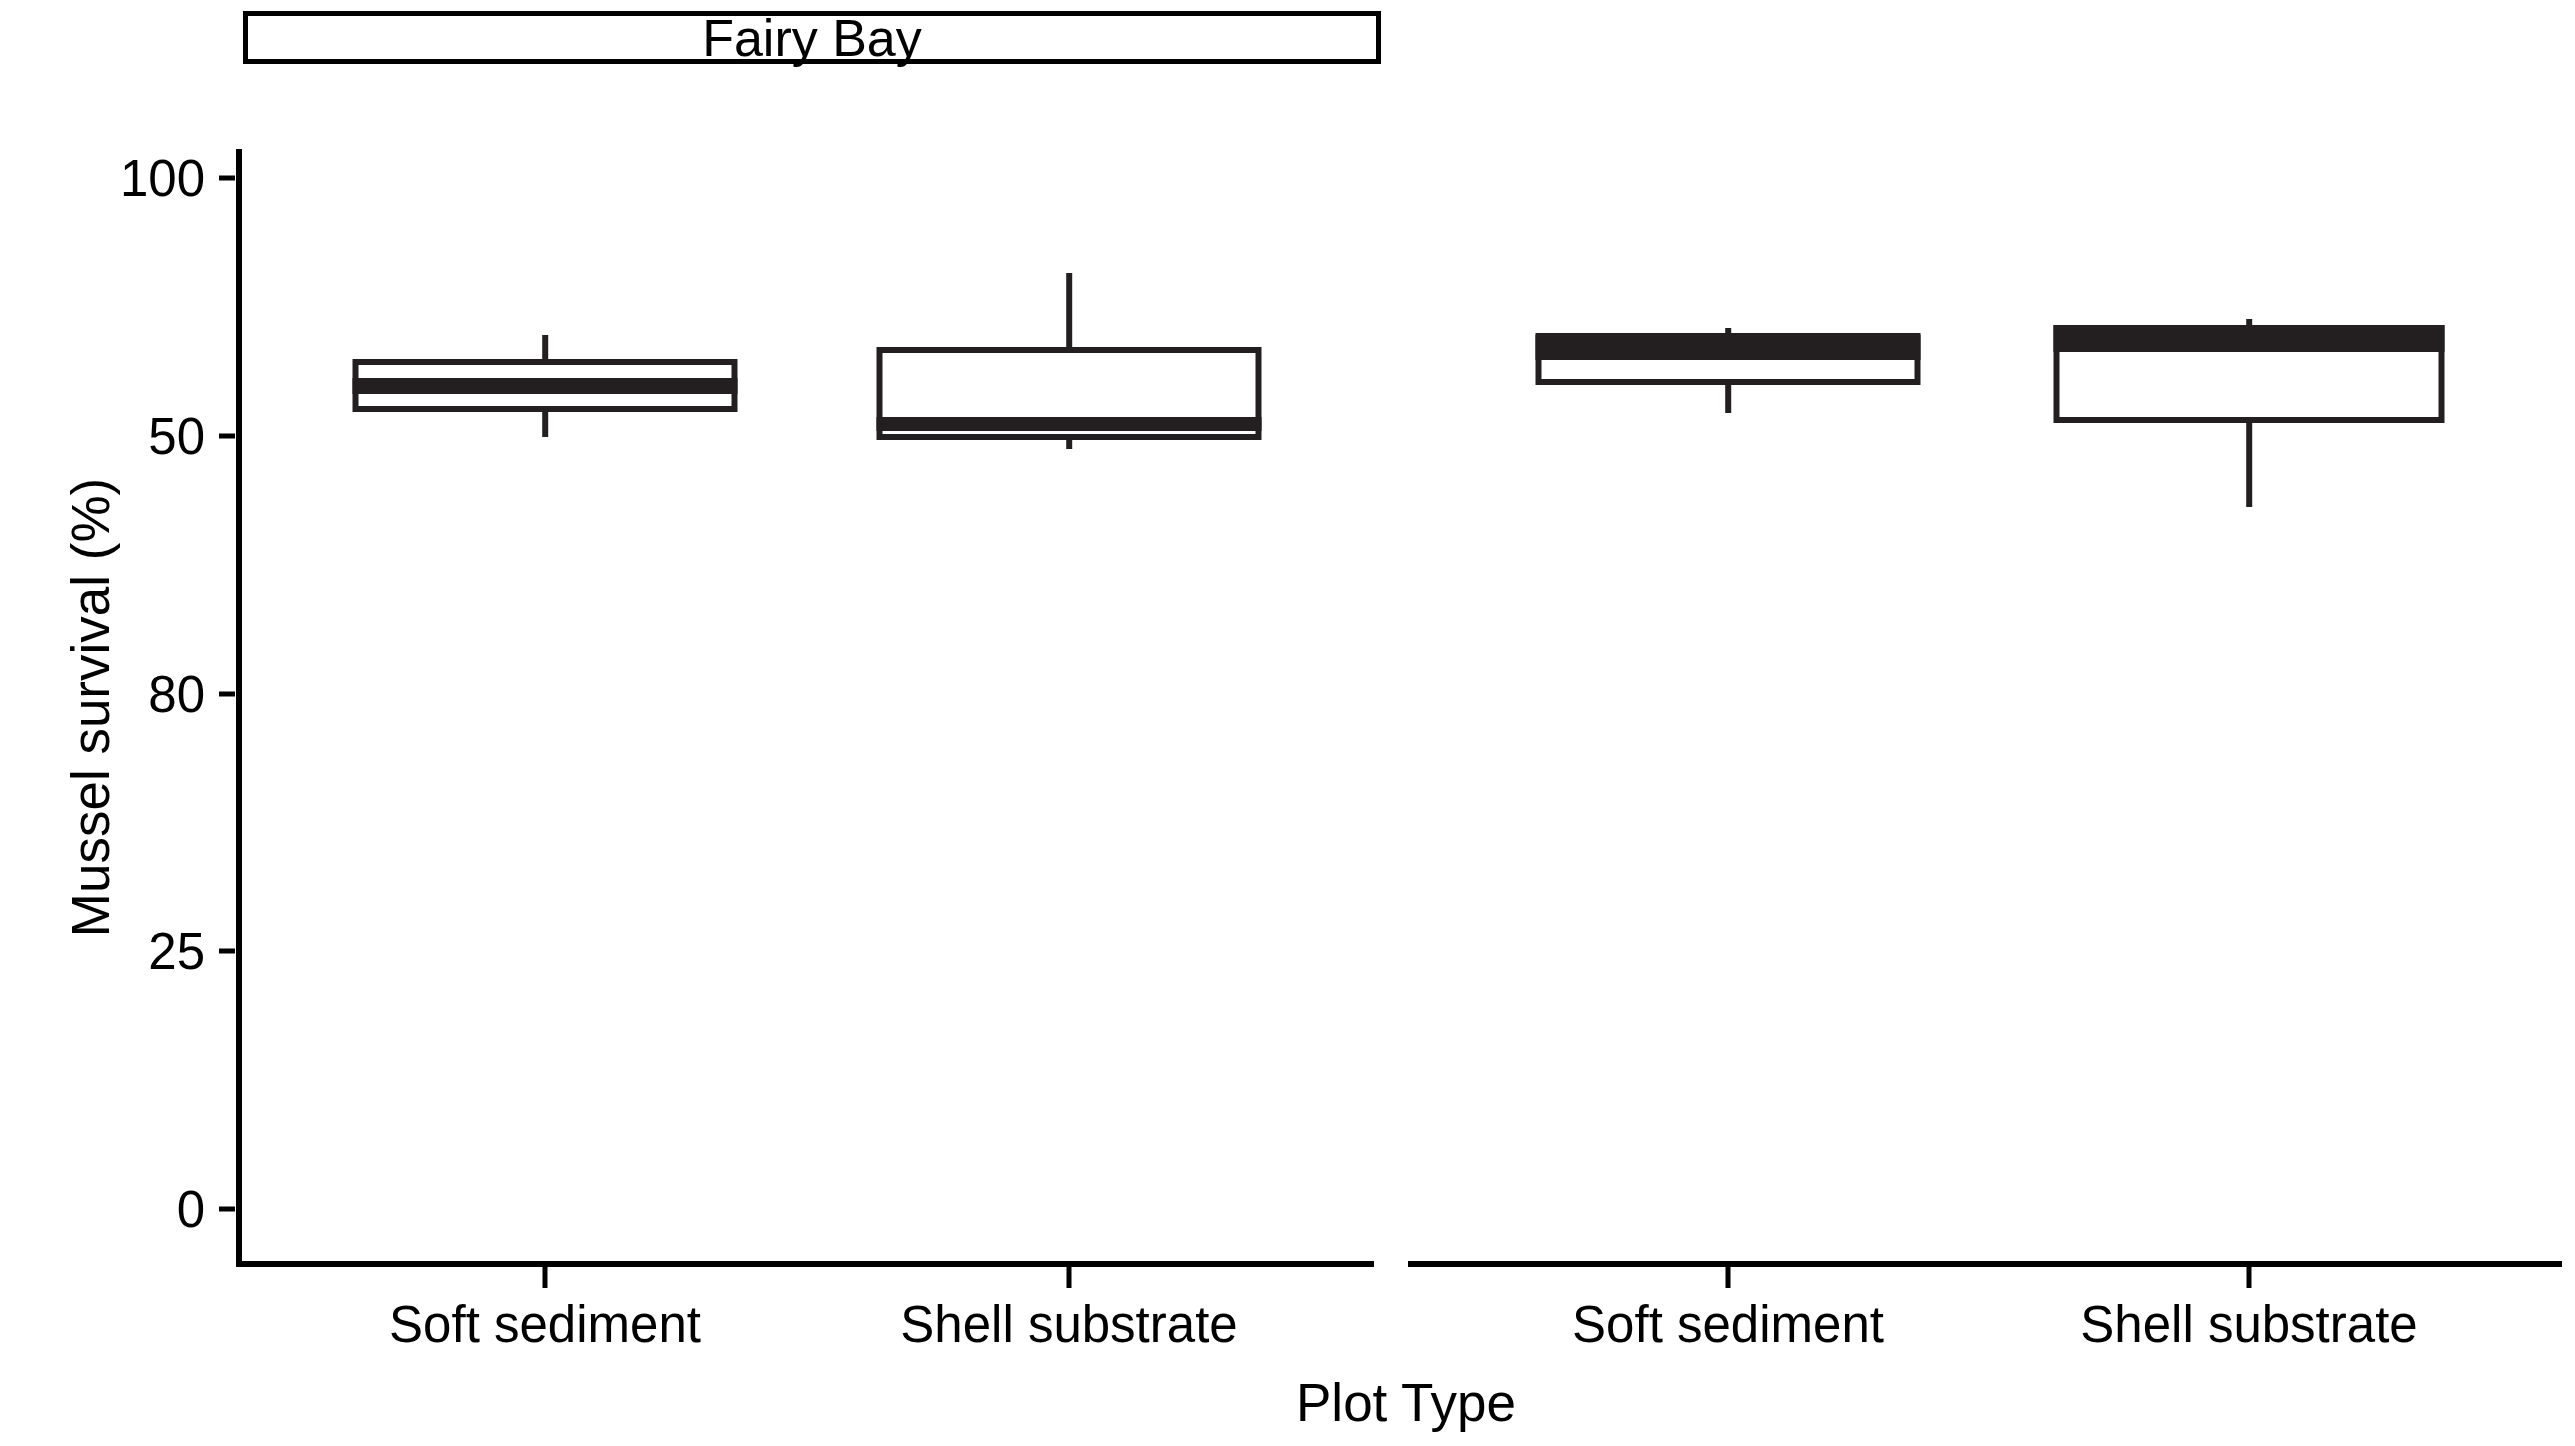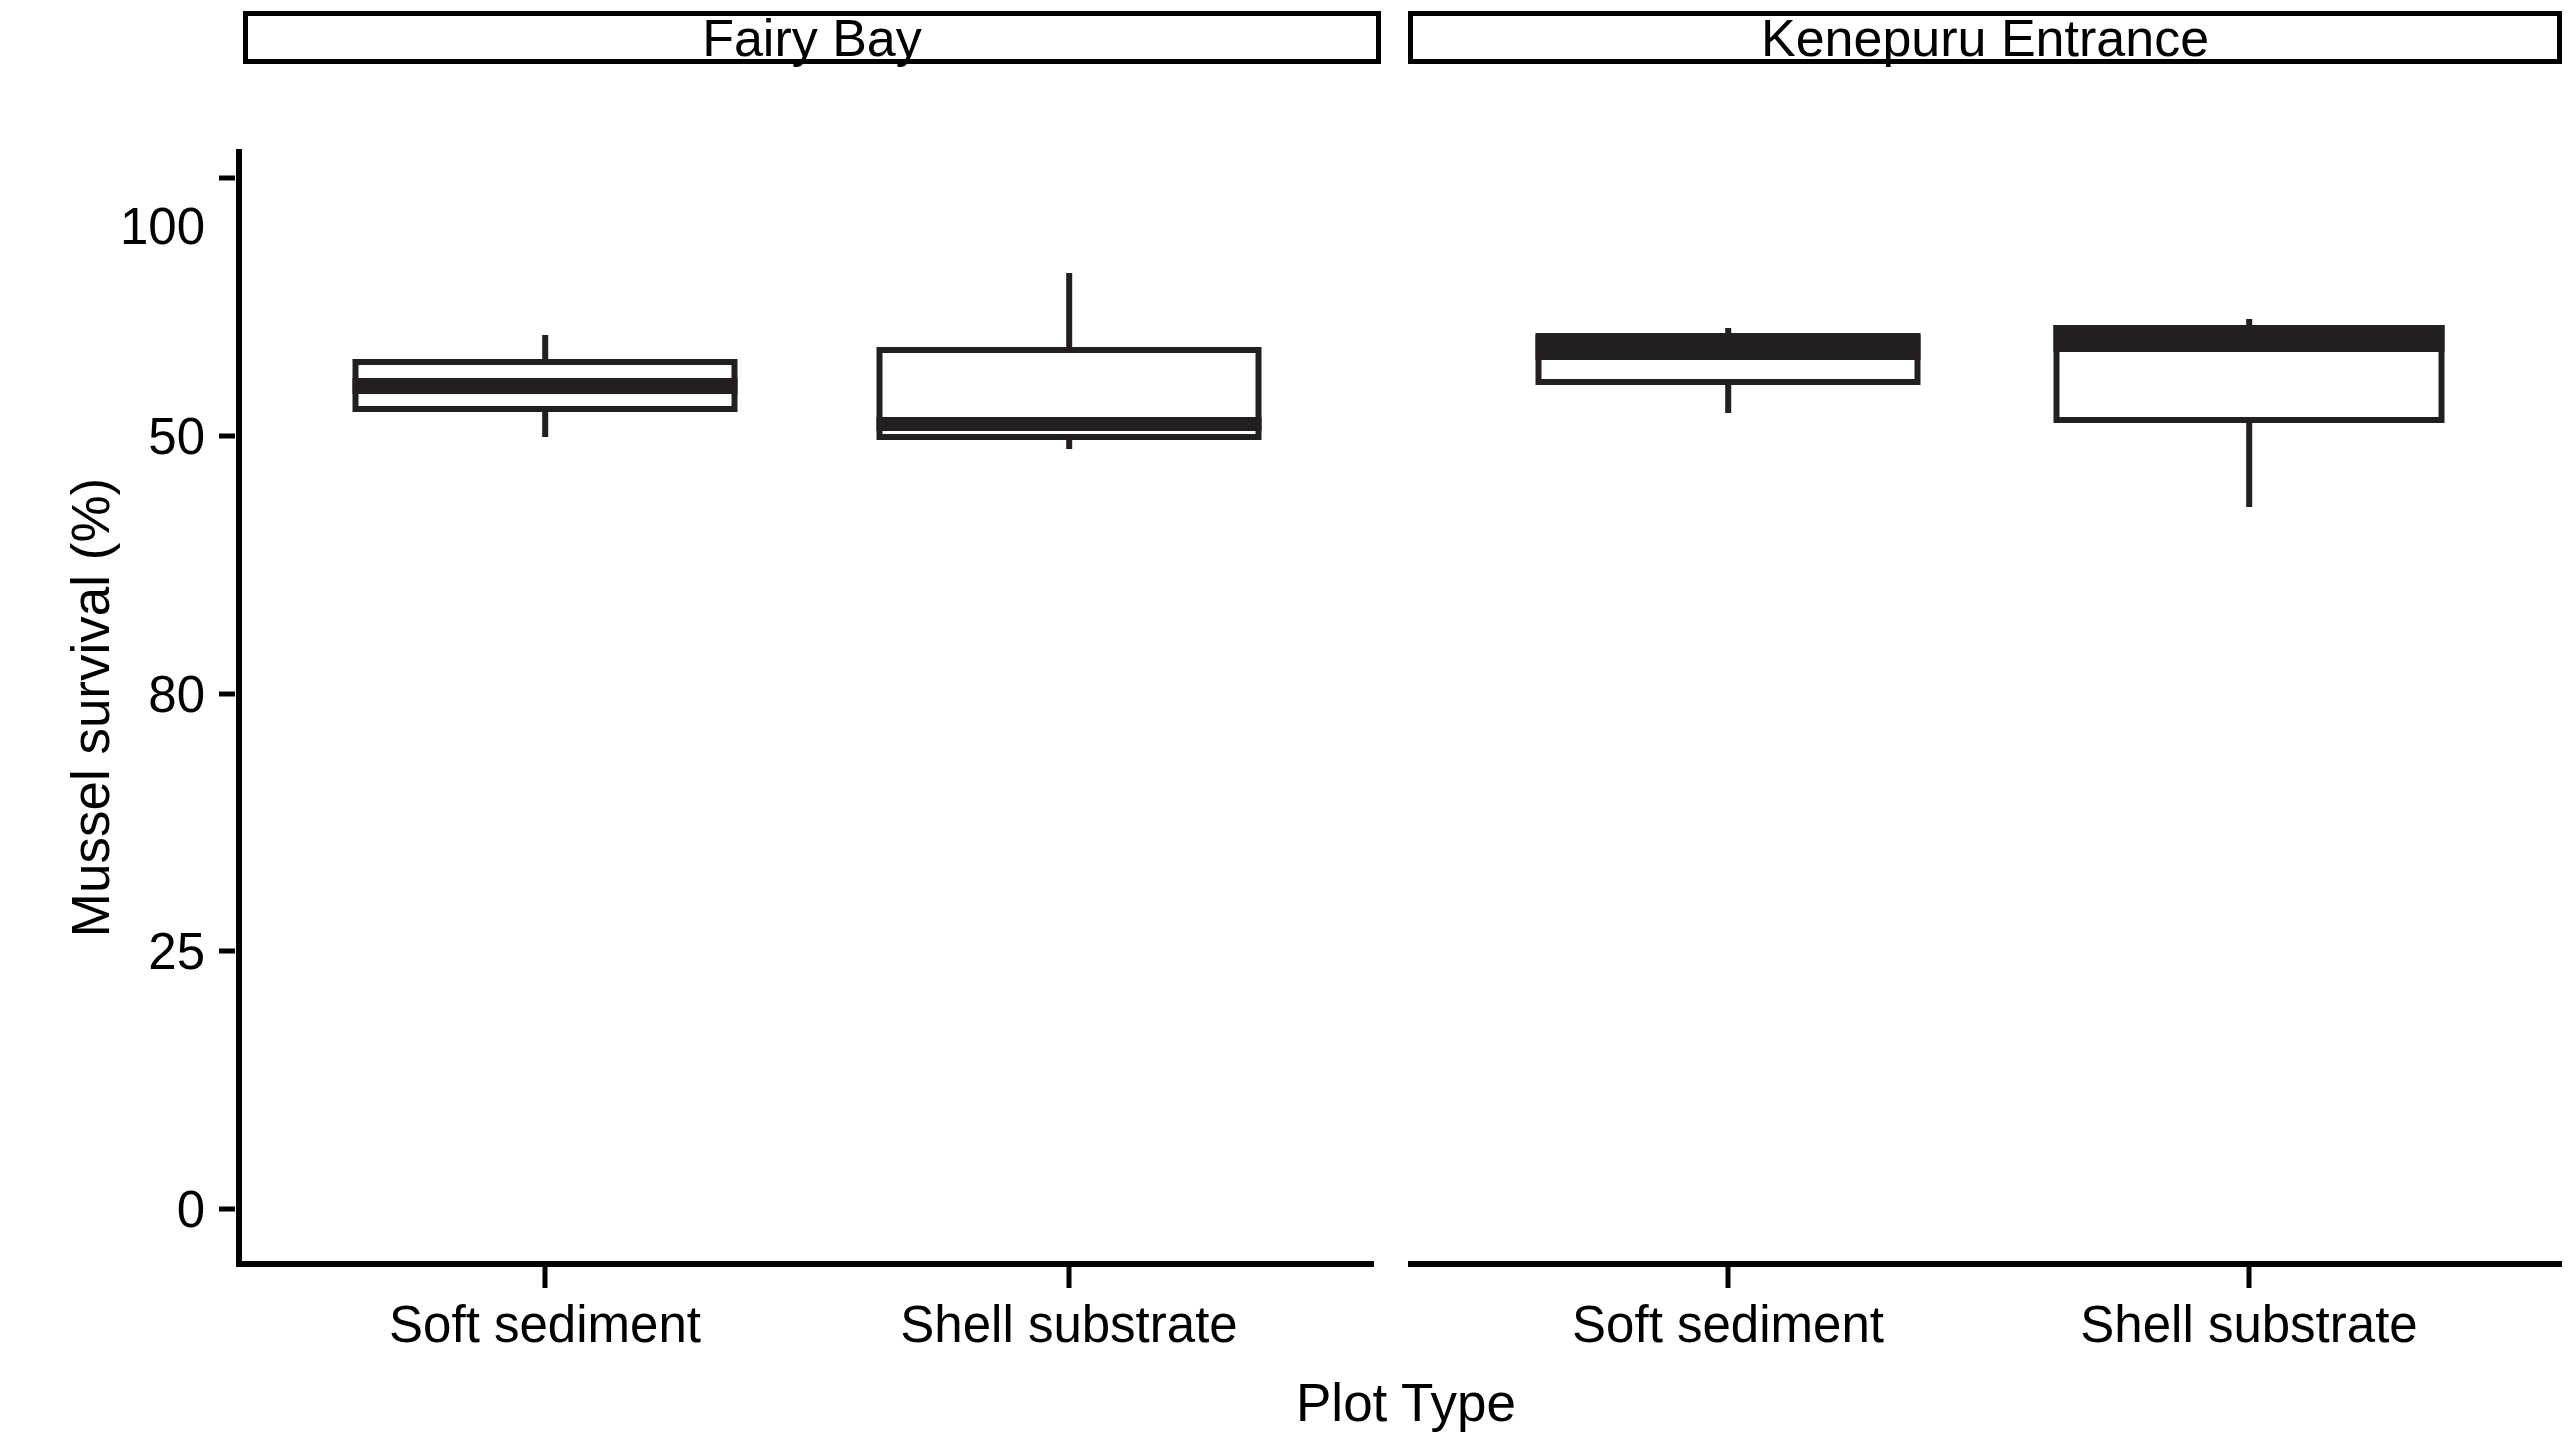--- a/index.html
+++ b/index.html
@@ -136,21 +136,21 @@
     transform: translateX(-50%);
   }
 </style>
 </head>
 <body>
 
 <div id="figure">
 
   <div class="y-axis-title">Mussel survival (%)</div>
 
-  <div class="ytick-wrap" style="top:178px;margin-top:48px;">100</div>
+  <div class="ytick-wrap" style="top:178px;">100</div>
   <div class="ytick-wrap" style="top:436px;">50</div>
   <div class="ytick-wrap" style="top:694px;">80</div>
   <div class="ytick-wrap" style="top:951px;">25</div>
   <div class="ytick-wrap" style="top:1209px;">0</div>
 
   <div class="ytick-mark" style="top:178px;"></div>
   <div class="ytick-mark" style="top:436px;"></div>
   <div class="ytick-mark" style="top:694px;"></div>
   <div class="ytick-mark" style="top:951px;"></div>
   <div class="ytick-mark" style="top:1209px;"></div>
@@ -171,23 +171,20 @@
   <div class="bp-whisker" style="left:1069px; top:273px; height:75px;"></div>
   <div class="bp-box" style="left:1069px; top:347px; width:385px; height:93px;"></div>
   <div class="bp-median" style="left:1069px; top:417px; width:385px; height:13.7px;"></div>
   <div class="bp-whisker" style="left:1069px; top:437px; height:12.4px;"></div>
 
   <div class="xtick-mark" style="left:545px;"></div>
   <div class="xtick-mark" style="left:1069px;"></div>
   <div class="xtick-label" style="left:545px;">Soft sediment</div>
   <div class="xtick-label" style="left:1069px;">Shell substrate</div>
 
-  <div class="panel-strip" style="left:1408px; width:1154px;">
-    <span class="panel-strip-label">Kenepuru Entrance</span>
-  </div>
 
   <div class="x-axis-line" style="left:1408px; width:1154px;"></div>
 
   <div class="bp-whisker" style="left:1728px; top:328px; height:12.4px;"></div>
   <div class="bp-box" style="left:1728px; top:333px; width:385px; height:52px;"></div>
   <div class="bp-median" style="left:1728px; top:335px; width:385px; height:25px;"></div>
   <div class="bp-whisker" style="left:1728px; top:382px; height:31px;"></div>
 
   <div class="bp-whisker" style="left:2249px; top:319px; height:13.7px;"></div>
   <div class="bp-box" style="left:2249px; top:325px; width:391px; height:98px;"></div>

